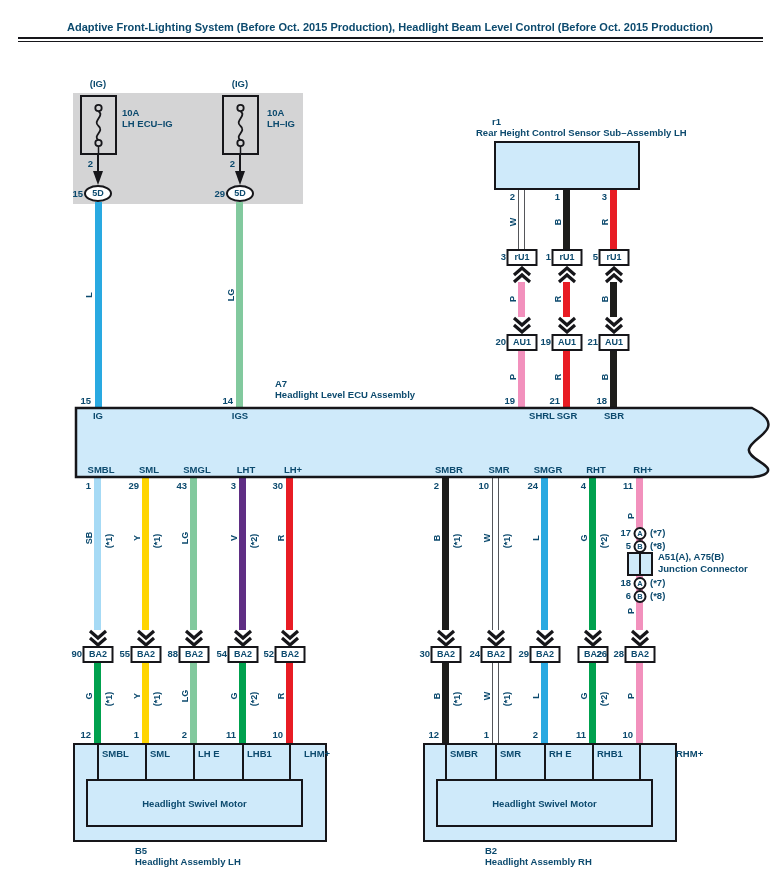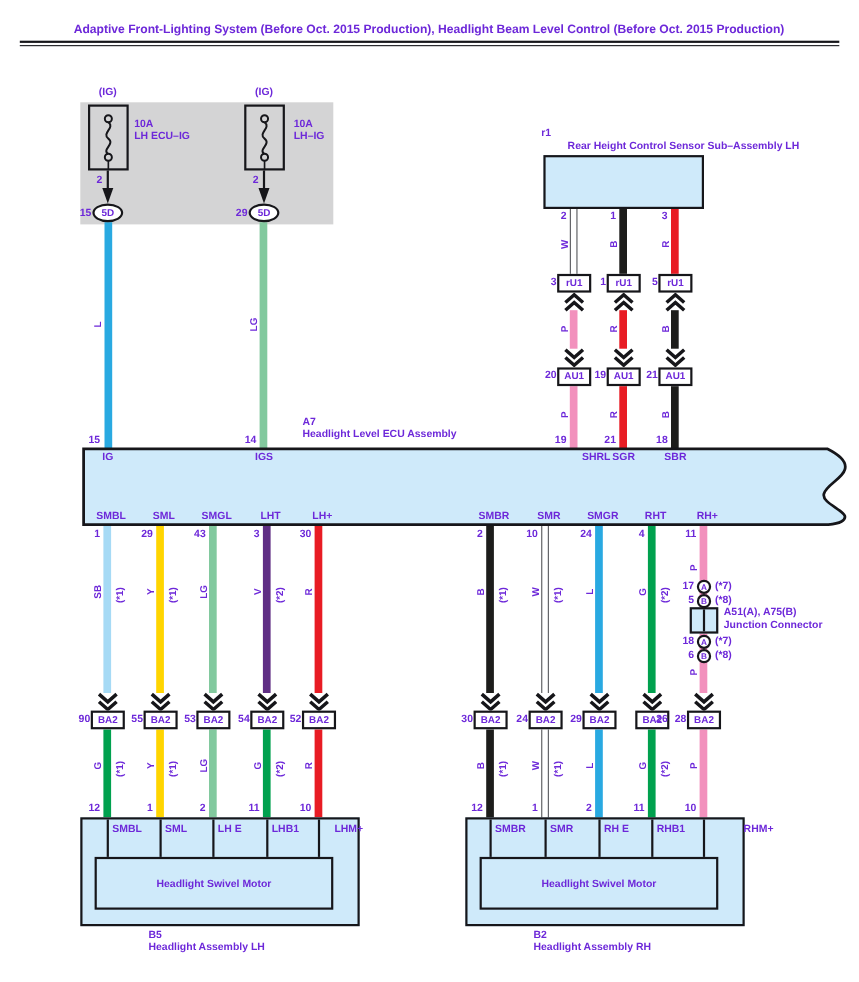--- a/index.html
+++ b/index.html
@@ -1,17 +1,17 @@
 <!DOCTYPE html>
 <html><head>
 <meta charset="utf-8">
 <style>
   html,body{margin:0;padding:0;background:#fff;}
   .stage{position:relative;width:781px;height:893px;background:#ffffff;
-         font-family:"Liberation Sans",sans-serif;overflow:hidden;color:#6d28d9;}
+         font-family:"Liberation Sans",sans-serif;overflow:hidden;color:#0c4a6e;}
   .lbl{position:absolute;font-weight:bold;font-size:9.5px;line-height:11px;white-space:nowrap;}
   .cl{transform:translateX(-50%);}
   .rl{transform:translateX(-100%);}
   .t11{font-size:11px;}
   .vlbl{position:absolute;font-weight:bold;font-size:9px;white-space:nowrap;
         transform:translate(-50%,-50%) rotate(-90deg);}
   .wire{position:absolute;width:7px;}
   .wire.w{width:5px;border-left:1px solid #55565a;border-right:1px solid #55565a;}
   .conn{position:absolute;width:27px;height:13px;border:2px solid #16161a;background:#fff;
         font-weight:bold;font-size:9px;line-height:13px;text-align:center;transform:translateX(-50%);}
@@ -224,21 +224,21 @@
   <span class="lbl" style="left:267px;top:107px">10A</span>
   <span class="lbl" style="left:267px;top:118px">LH–IG</span>
   <span class="lbl rl" style="left:93px;top:158px">2</span>
   <span class="lbl rl" style="left:235px;top:158px">2</span>
   <span class="lbl rl" style="left:83px;top:188px">15</span>
   <span class="lbl rl" style="left:225px;top:188px">29</span>
   <span class="vlbl" style="left:89px;top:295px">L</span>
   <span class="vlbl" style="left:231px;top:295px">LG</span>
 
   <span class="lbl" style="left:492px;top:116px">r1</span>
-  <span class="lbl" style="left:516px;top:127px">Rear Height Control Sensor Sub–Assembly LH</span>
+  <span class="lbl" style="left:476px;top:127px">Rear Height Control Sensor Sub–Assembly LH</span>
   <span class="lbl rl" style="left:515px;top:191px">2</span>
   <span class="lbl rl" style="left:560px;top:191px">1</span>
   <span class="lbl rl" style="left:607px;top:191px">3</span>
   <span class="vlbl" style="left:513px;top:222px">W</span>
   <span class="vlbl" style="left:558px;top:222px">B</span>
   <span class="vlbl" style="left:605px;top:222px">R</span>
   <span class="lbl rl" style="left:506px;top:251px">3</span>
   <span class="lbl rl" style="left:551px;top:251px">1</span>
   <span class="lbl rl" style="left:598px;top:251px">5</span>
   <span class="vlbl" style="left:513px;top:299px">P</span>
@@ -309,21 +309,21 @@
   <span class="lbl" style="left:650px;top:540px">(*8)</span>
   <span class="lbl" style="left:658px;top:551px">A51(A), A75(B)</span>
   <span class="lbl" style="left:658px;top:563px">Junction Connector</span>
   <span class="lbl rl" style="left:631px;top:577px">18</span>
   <span class="lbl" style="left:650px;top:577px">(*7)</span>
   <span class="lbl rl" style="left:631px;top:590px">6</span>
   <span class="lbl" style="left:650px;top:590px">(*8)</span>
 
   <span class="lbl rl" style="left:82px;top:648px">90</span>
   <span class="lbl rl" style="left:130px;top:648px">55</span>
-  <span class="lbl rl" style="left:178px;top:648px">53</span>
+  <span class="lbl rl" style="left:178px;top:648px">88</span>
   <span class="lbl rl" style="left:227px;top:648px">54</span>
   <span class="lbl rl" style="left:274px;top:648px">52</span>
   <span class="lbl rl" style="left:430px;top:648px">30</span>
   <span class="lbl rl" style="left:480px;top:648px">24</span>
   <span class="lbl rl" style="left:529px;top:648px">29</span>
   <span class="lbl rl" style="left:607px;top:648px">26</span>
   <span class="lbl rl" style="left:624px;top:648px">28</span>
 
   <span class="vlbl" style="left:89px;top:696px">G</span>
   <span class="vlbl" style="left:109px;top:699px">(*1)</span>

